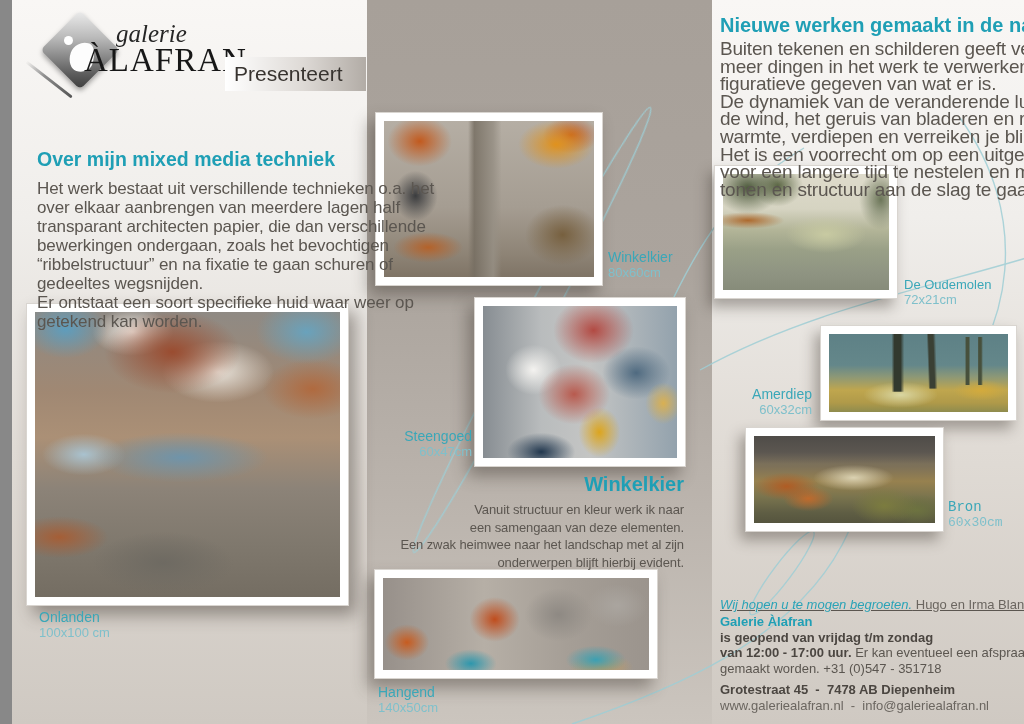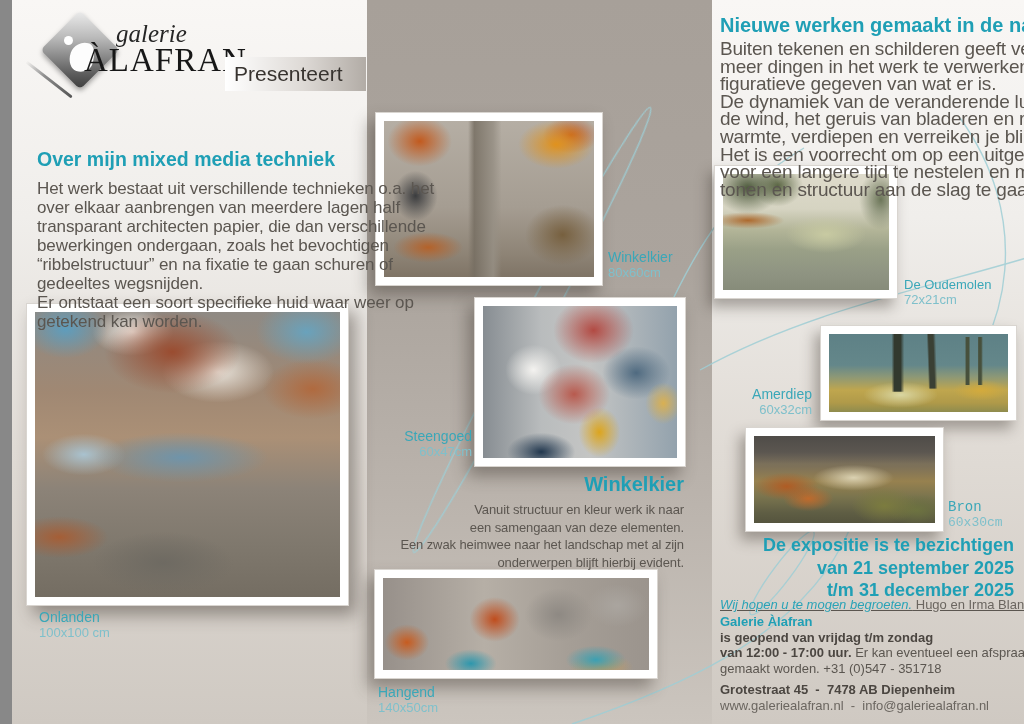--- a/index.html
+++ b/index.html
@@ -245,23 +245,20 @@
   </div>
 
   <div class="frame fr-bron">
     <div class="art p-bron"></div>
   </div>
   <div class="abs cap cap-bron">
     <div class="t">Bron</div>
     <div class="s">60x30cm</div>
   </div>
 
-  <div class="abs expo z3">De expositie is te bezichtigen
-van 21 september 2025
-t/m 31 december 2025</div>
 
   <div class="abs greeting z3">
     <span class="it">Wij hopen u te mogen begroeten.</span><span class="nm"> Hugo en Irma Blank</span>
   </div>
 
   <div class="abs contact z3">
     <div class="gal">Galerie Àlafran</div>
     <div class="b">is geopend van vrijdag t/m zondag</div>
     <div><span class="b">van 12:00 - 17:00 uur.</span><span> Er kan eventueel een afspraak gemaakt worden. +31 (0)547 - 351718</span></div>
     <div class="b addr">Grotestraat 45  -  7478 AB Diepenheim</div>

